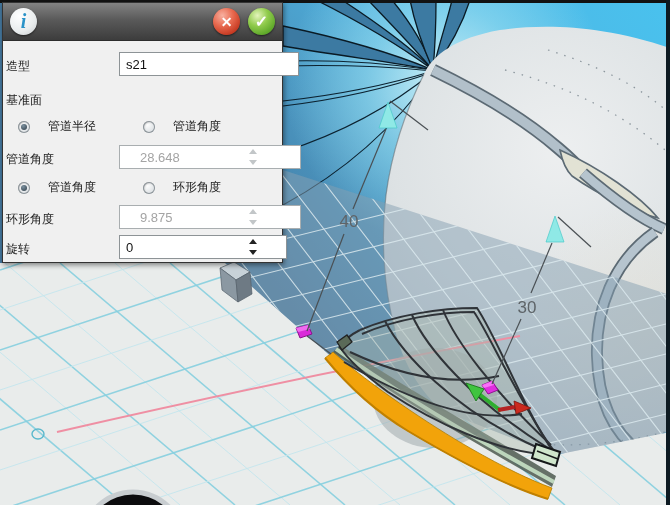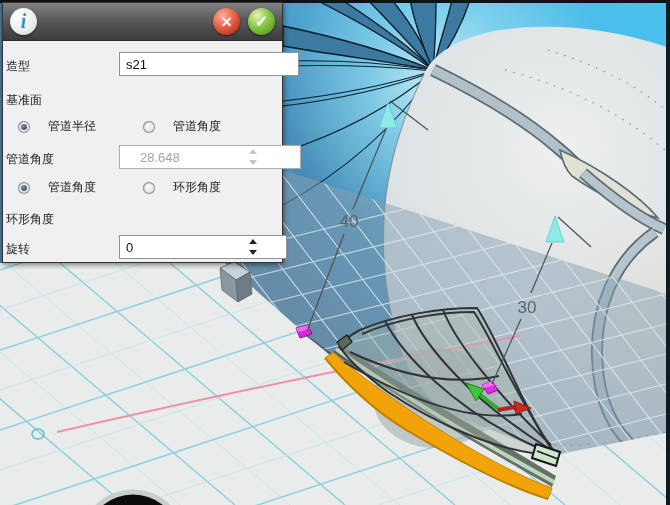--- a/index.html
+++ b/index.html
@@ -253,20 +253,27 @@
     <div class="radio-row" style="left:15px;top:176px">
       <div class="radio" data-selected="true"></div>
       <span class="radio-label">管道角度</span>
     </div>
     <div class="radio-row" style="left:140px;top:176px">
       <div class="radio" data-selected="false"></div>
       <span class="radio-label">环形角度</span>
     </div>
 
     <span class="fld-label" style="top:208px">环形角度</span>
+    <div class="spinwrap" style="top:202px">
+      <input class="txt dis" value="9.875" style="">
+      <div class="spin-arrows">
+        <div class="arr up"></div>
+        <div class="arr down"></div>
+      </div>
+    </div>
 
     <span class="fld-label" style="top:238px">旋转</span>
     <div class="spinwrap" style="top:232px">
       <input class="txt" value="0" style="">
       <div class="spin-arrows en">
         <div class="arr up"></div>
         <div class="arr down"></div>
       </div>
     </div>
   </div>

